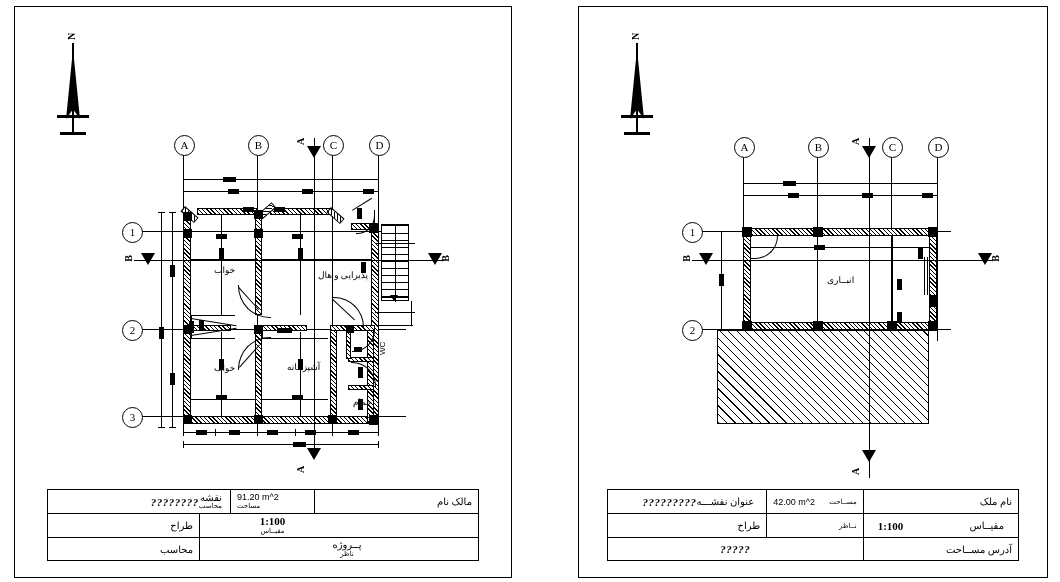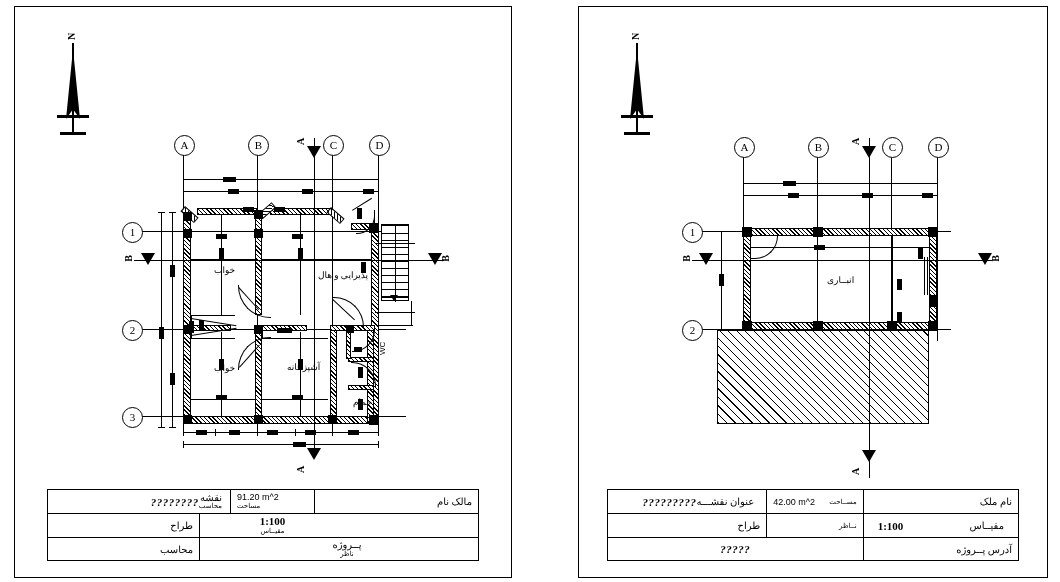--- a/index.html
+++ b/index.html
@@ -476,17 +476,17 @@
         <span class="scale">1:100</span>
         <span class="fa">مقیــاس</span>
       </div>
     </div>
 
     <div class="tbrow" style="height:22px;">
       <div class="tbcell ctr" style="width:257px;">
         <span class="qmark">?????</span>
       </div>
       <div class="tbcell" style="width:155px;">
-        <span class="fa">آدرس پــروژه</span>
+        <span class="fa">آدرس مســاحت</span>
       </div>
     </div>
   </div>
 </div>
 
 </body></html>

